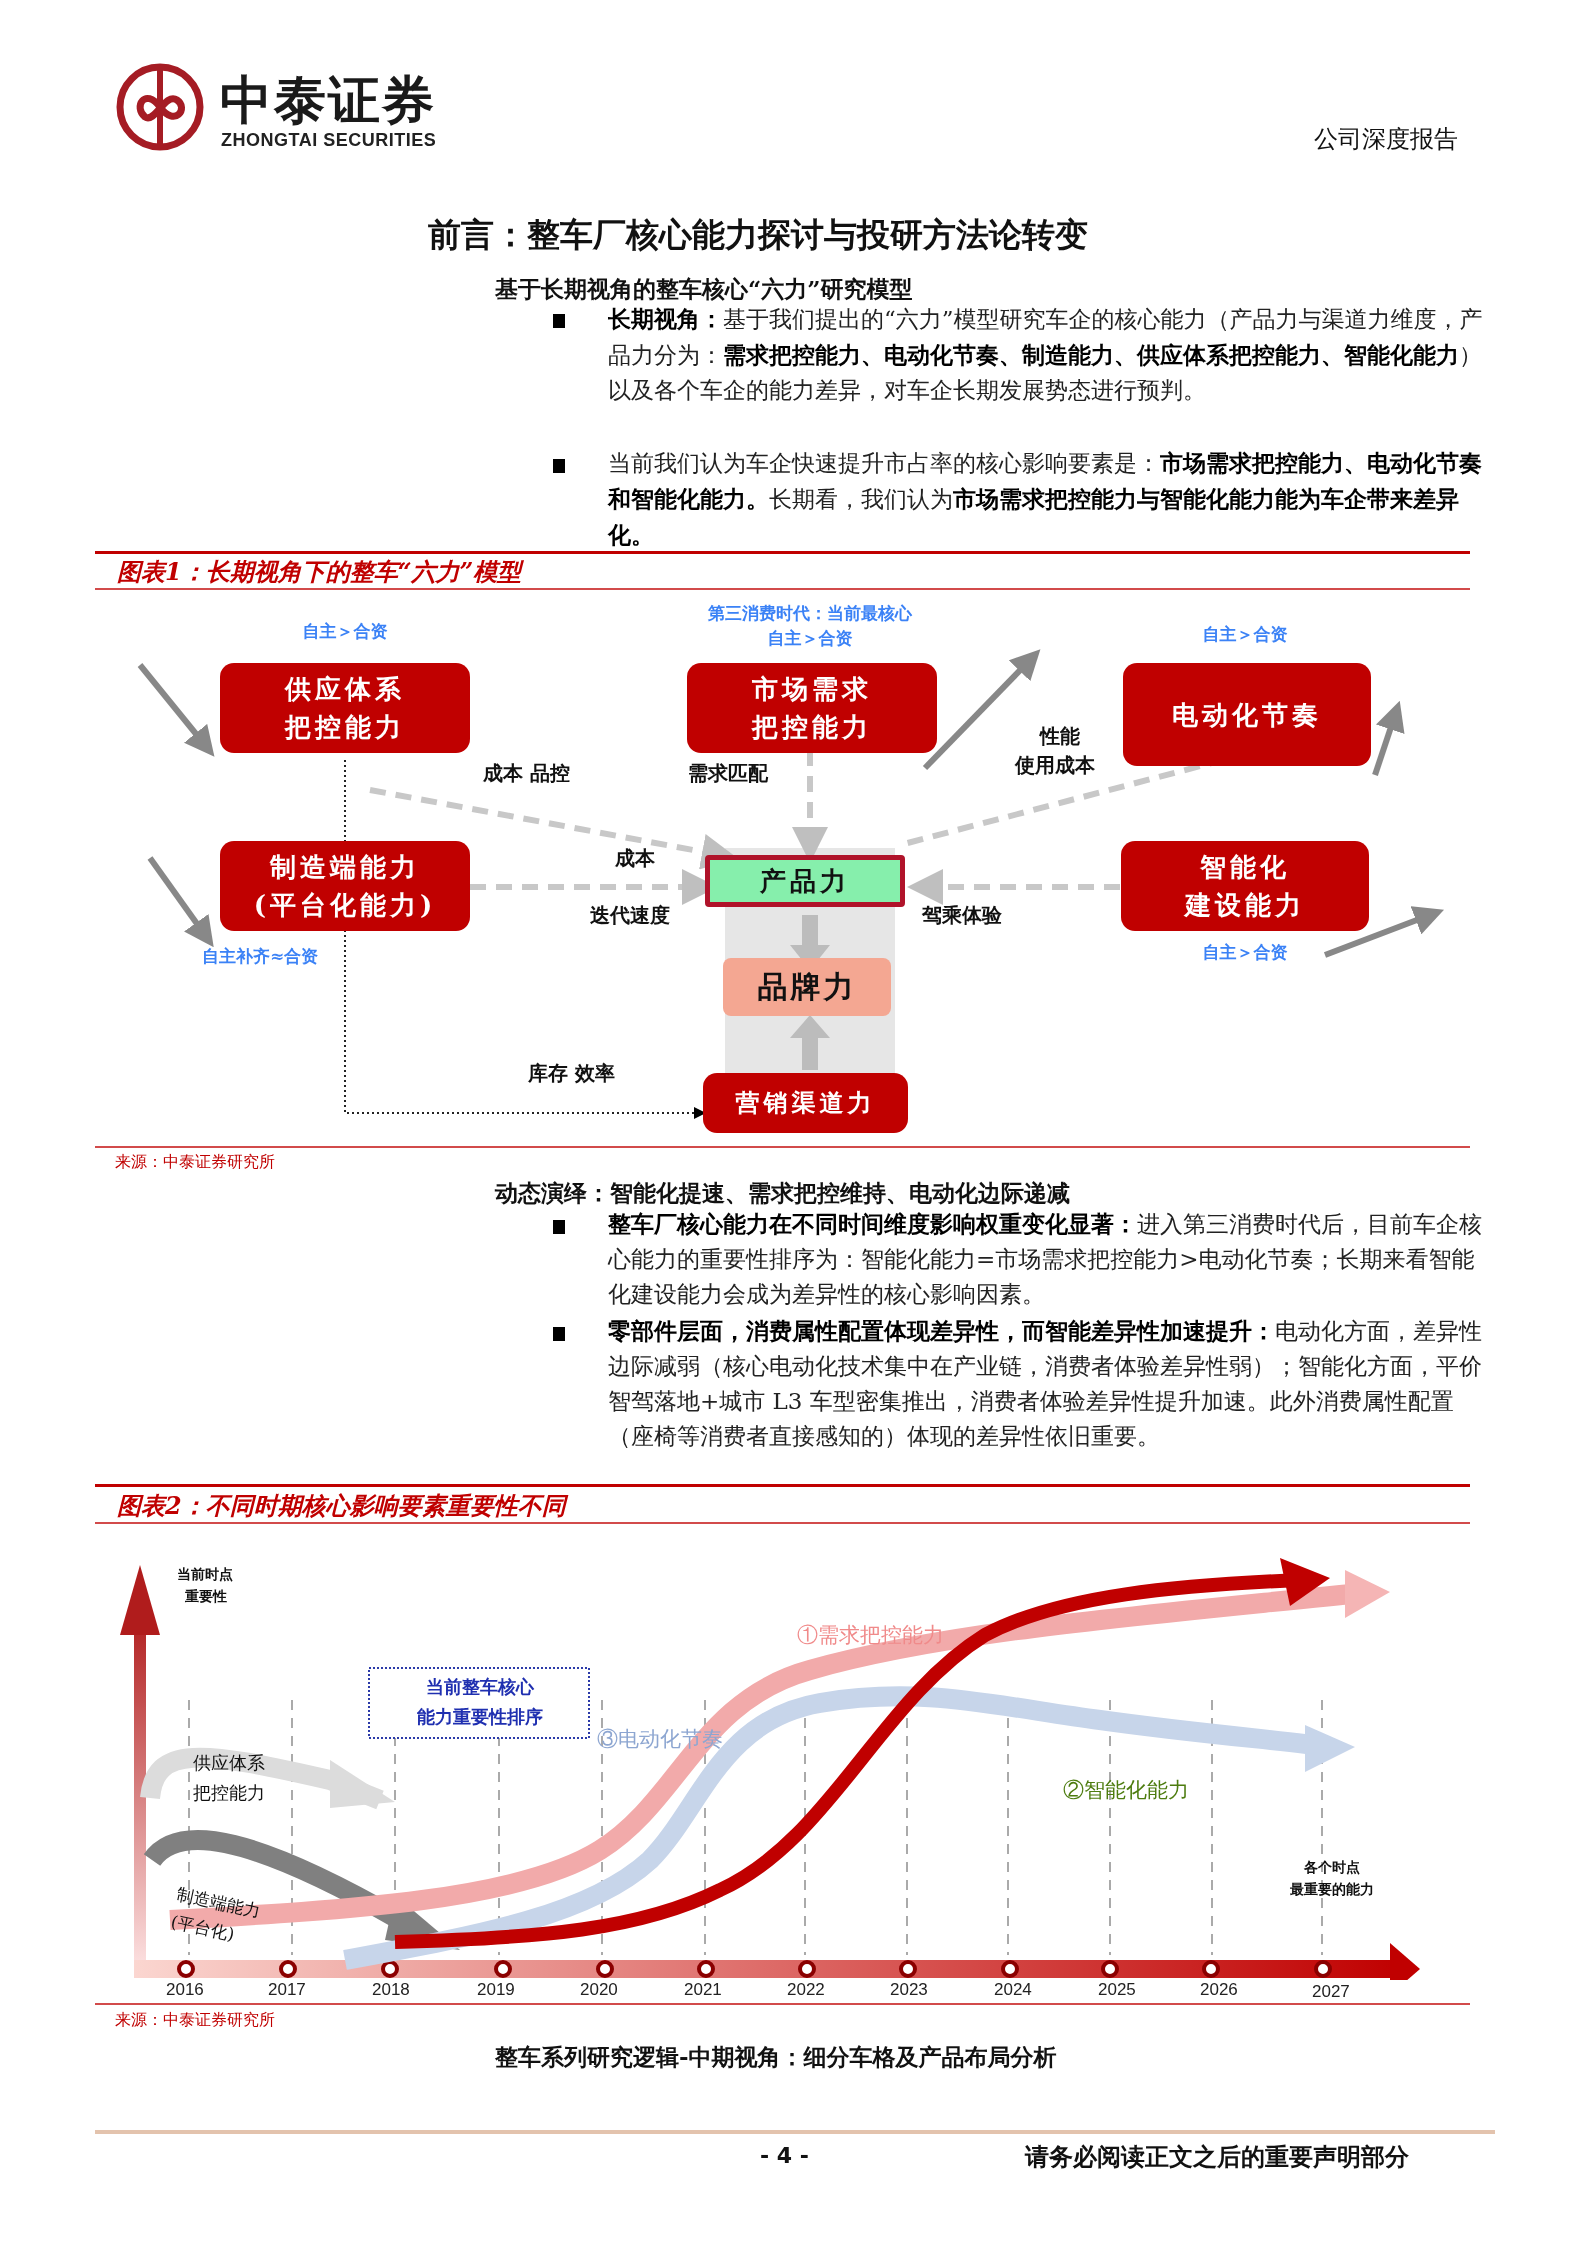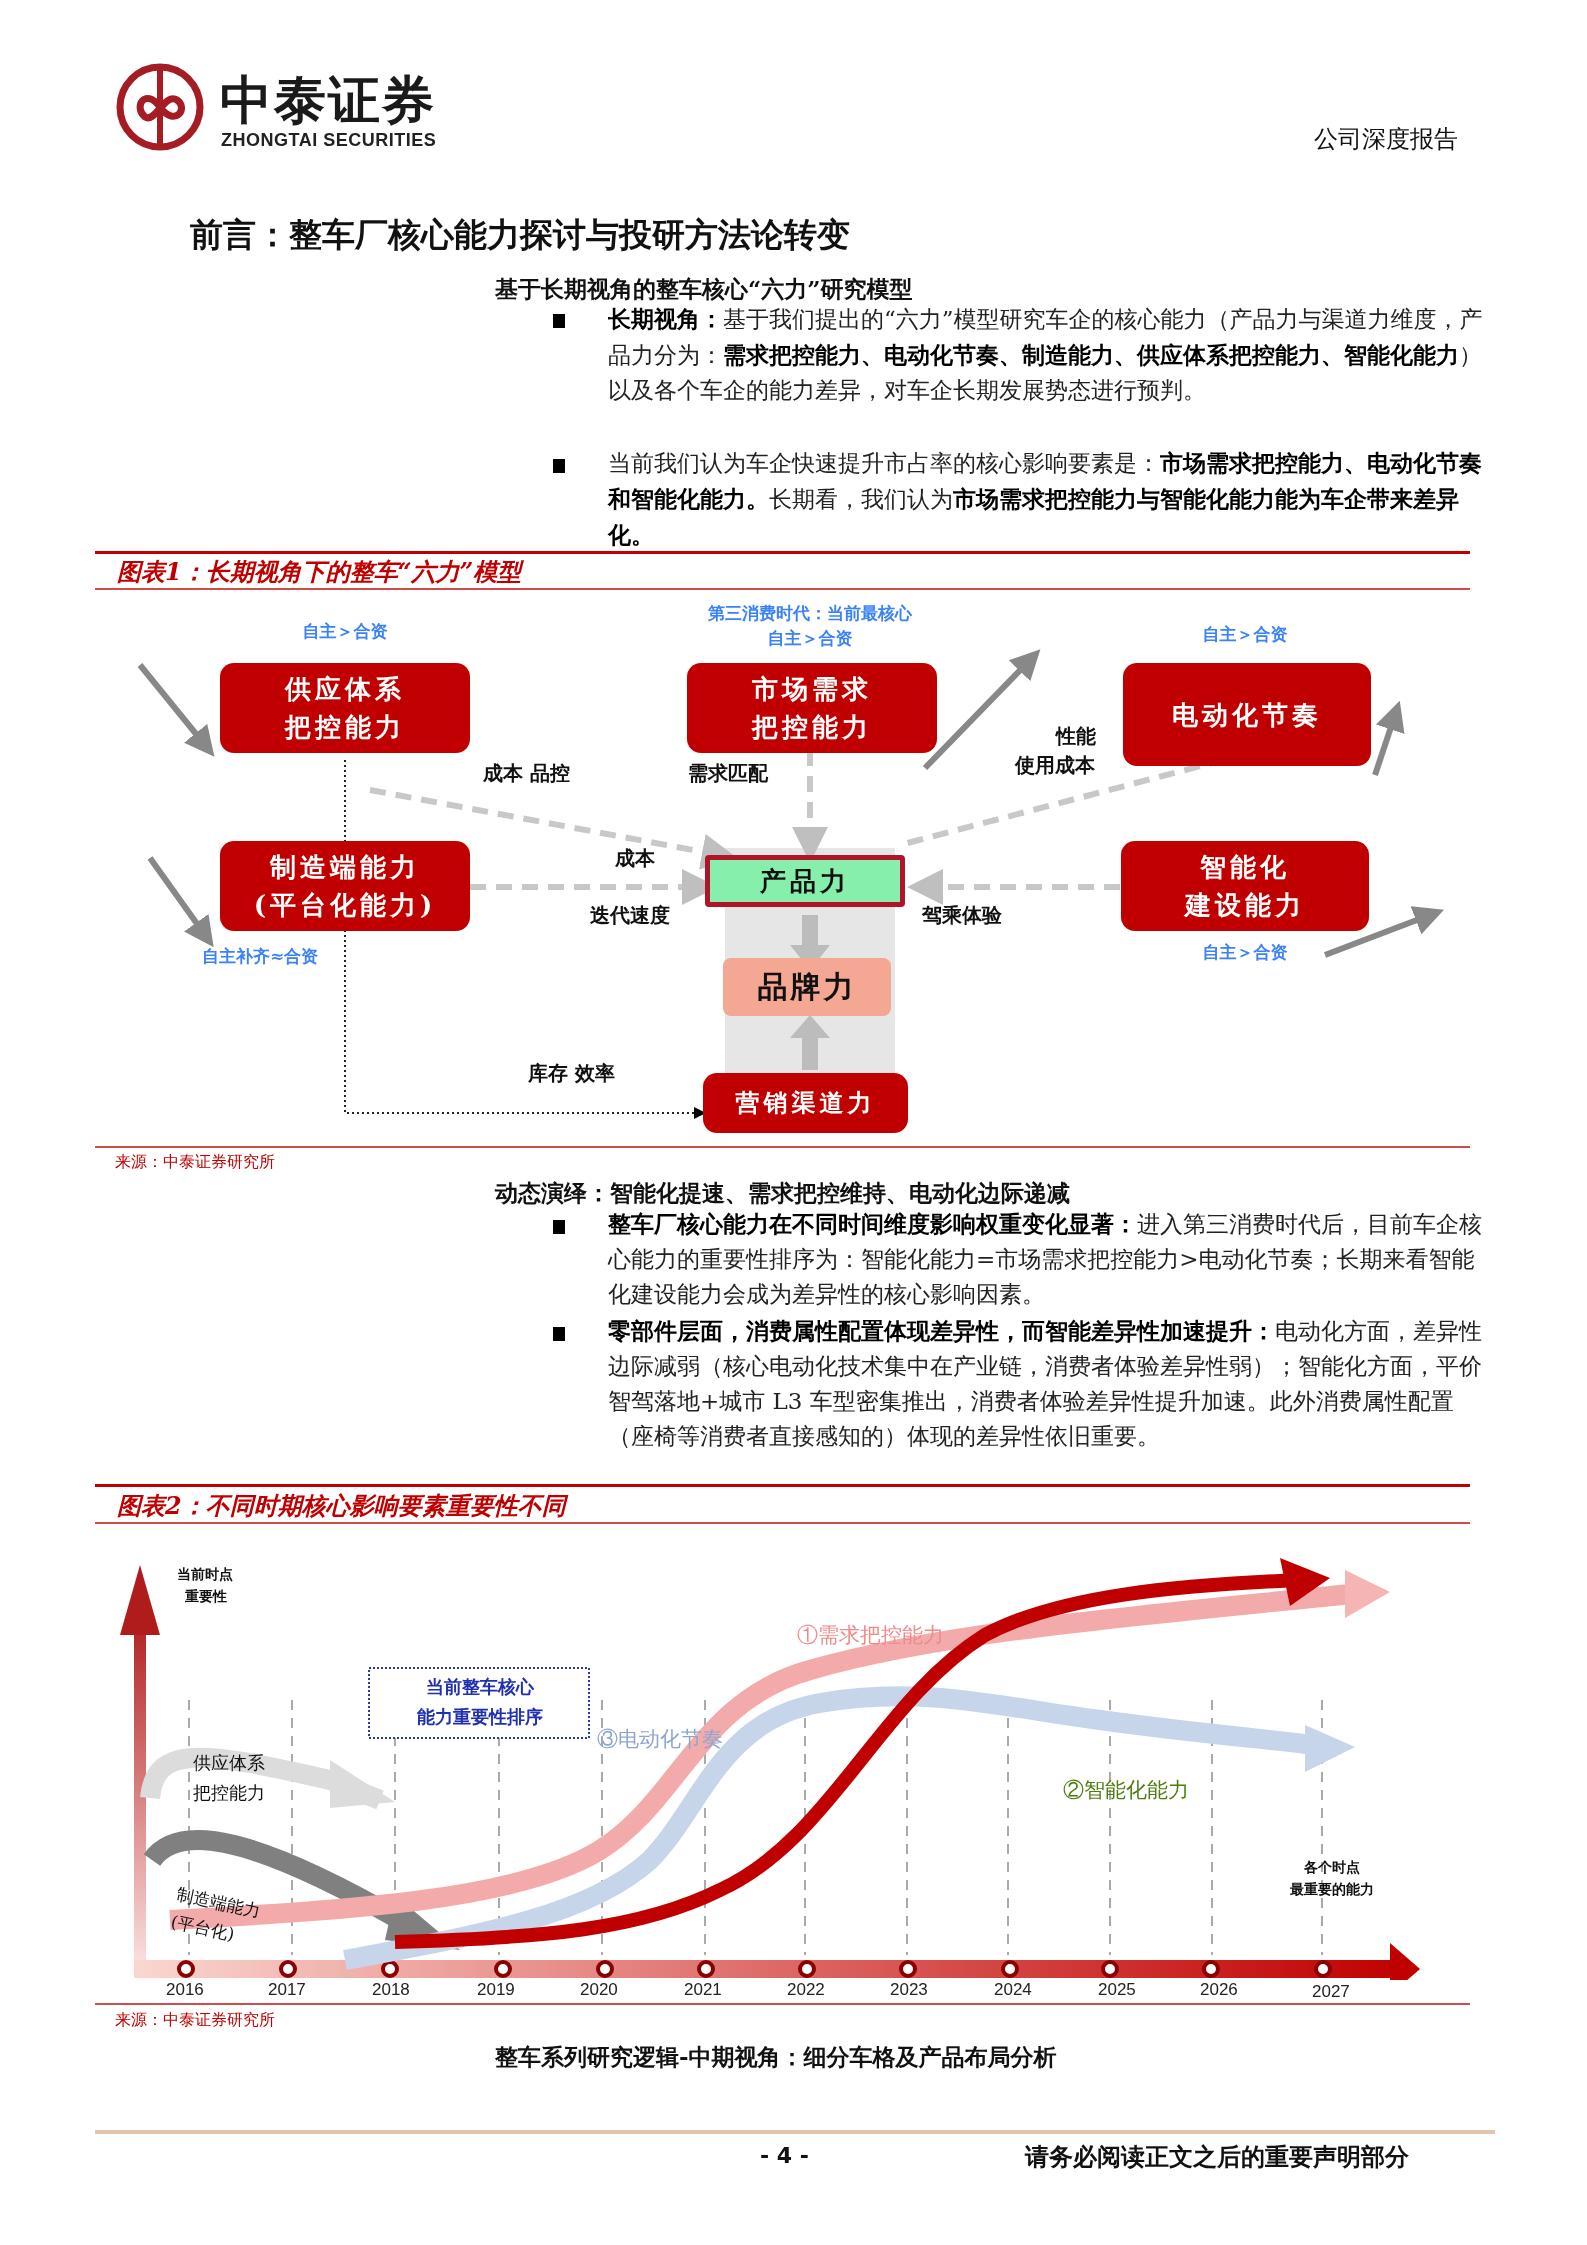--- a/index.html
+++ b/index.html
@@ -3,21 +3,21 @@
 <meta charset="utf-8">
 <style>
   html,body{margin:0;padding:0;background:#fff;}
   body{width:1587px;height:2245px;position:relative;overflow:hidden;font-family:"DejaVu Sans","Liberation Sans",sans-serif;color:#111;}
   .abs{position:absolute;}
   
   .logo-mark{left:115px;top:62px;width:90px;height:90px;}
   .logo-cn{left:220px;top:66px;font-size:52px;font-weight:bold;letter-spacing:2px;color:#1a1a1a;font-family:"DejaVu Sans",sans-serif;}
   .logo-en{left:221px;top:130px;font-size:18px;font-weight:bold;color:#222;font-family:"Liberation Sans",sans-serif;letter-spacing:0.5px;}
   .report-type{left:1314px;top:123px;font-size:24px;color:#111;font-family:"DejaVu Serif",serif;}
-  .h1{left:0;width:1326px;top:213px;text-align:left;font-size:33px;font-weight:bold;font-family:"DejaVu Serif",serif;padding-left:190px;box-sizing:border-box;}
+  .h1{left:0;width:1326px;top:213px;text-align:center;font-size:33px;font-weight:bold;font-family:"DejaVu Serif",serif;padding-left:190px;box-sizing:border-box;}
   .h2{left:495px;font-size:23px;font-weight:bold;font-family:"DejaVu Serif",serif;}
   .bullet{left:553px;width:24px;}
   .bullet i{display:block;width:12px;height:14px;background:#000;margin-top:10px;}
   .para{left:608px;width:880px;font-size:23px;line-height:35px;font-family:"DejaVu Serif",serif;color:#222;}
   .para b{color:#000;}
   .rule-red{left:95px;width:1375px;height:3px;background:#c00000;}
   .rule-red-thin{left:95px;width:1375px;height:2px;background:#d24b4b;}
   .fig-title{left:117px;font-size:24px;font-style:italic;font-weight:bold;color:#c00000;font-family:"DejaVu Serif",serif;}
   .source{left:115px;font-size:16px;color:#c00000;font-family:"DejaVu Serif",serif;text-align:center;}
   
@@ -129,21 +129,21 @@
 
 <div class="abs redlabel" style="left:250px;top:620px;width:190px;">自主＞合资</div>
 <div class="abs redlabel" style="left:660px;top:602px;width:300px;">第三消费时代：当前最核心</div>
 <div class="abs redlabel" style="left:715px;top:627px;width:190px;">自主＞合资</div>
 <div class="abs redlabel" style="left:1150px;top:623px;width:190px;">自主＞合资</div>
 <div class="abs redlabel" style="left:175px;top:945px;width:170px;">自主补齐≈合资</div>
 <div class="abs redlabel" style="left:1150px;top:941px;width:190px;">自主＞合资</div>
 
 <div class="abs blk" style="left:483px;top:760px;">成本 品控</div>
 <div class="abs blk" style="left:688px;top:760px;">需求匹配</div>
-<div class="abs blk" style="left:1040px;top:723px;margin-left:16px;">性能</div>
+<div class="abs blk" style="left:1040px;top:723px;">性能</div>
 <div class="abs blk" style="left:1015px;top:752px;">使用成本</div>
 <div class="abs blk" style="left:615px;top:845px;">成本</div>
 <div class="abs blk" style="left:590px;top:902px;">迭代速度</div>
 <div class="abs blk" style="left:922px;top:902px;">驾乘体验</div>
 <div class="abs blk" style="left:528px;top:1060px;">库存 效率</div>
 
 <div class="abs rule-red-thin" style="top:1146px;"></div>
 <div class="abs source" style="top:1152px;">来源：中泰证券研究所</div>
 
 <div class="abs h2" style="top:1178px;">动态演绎：智能化提速、需求把控维持、电动化边际递减</div>

